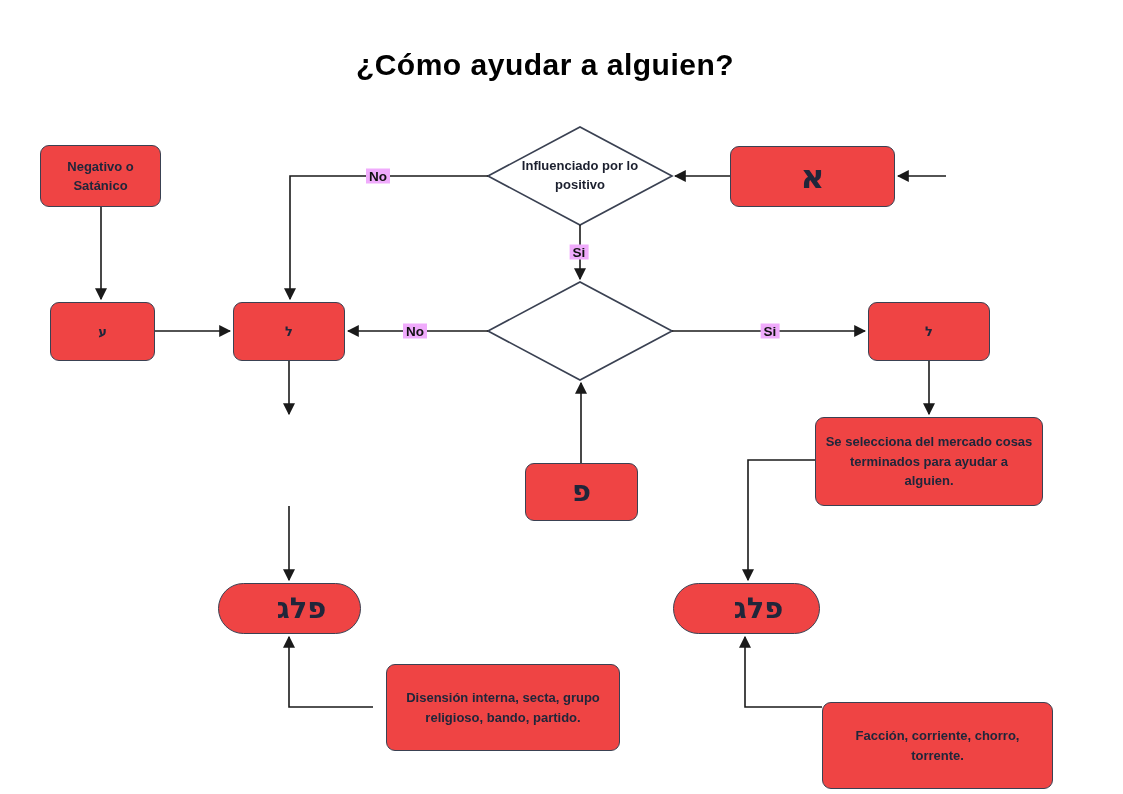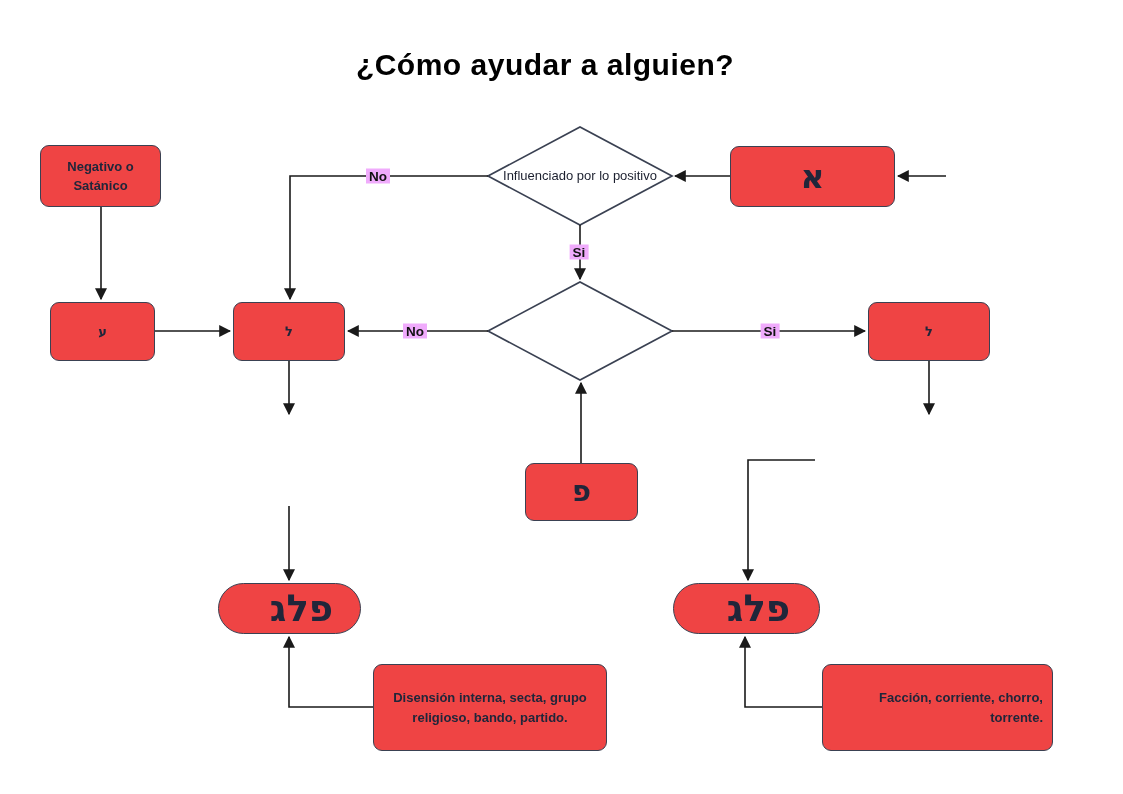--- a/index.html
+++ b/index.html
@@ -19,24 +19,24 @@
     text-align:center; z-index:2;
   }
   .node .lbl {
     font-size:13px; font-weight:bold; line-height:1.5; color:#20263a; padding:3px 9px;
   }
   .glyph {
     font-family:"DejaVu Sans", sans-serif; font-weight:400;
     font-size:32px; color:#2c3347; padding:0 !important; line-height:1;
   }
   .pill { border-radius:27px; }
-  .pill .glyph { font-size:37px;margin-left:24px; }
+  .pill .glyph { font-size:29px;margin-left:24px; }
   .diamond-label {
     position:absolute; z-index:2; transform:translate(-50%,-50%);
-    width:160px; text-align:center; font-size:13px; font-weight:normal;
+    width:160px; text-align:center; font-size:13px; font-weight:bold;
     line-height:1.45; color:#1b1f2e;
   }
   .edge-label {
     position:absolute; z-index:3; transform:translate(-50%,-50%);
     background:#f0abfc; padding:0 3px; font-size:13.5px; font-weight:bold; color:#111;text-align:right;
   }
 </style>
 </head>
 <body>
 
@@ -92,34 +92,37 @@
 
   <div class="node" style="left:868px; top:302px; width:122px; height:59px;">
     <span class="lbl glyph">ל</span>
   </div>
 
   <div class="node" style="left:525px; top:463px; width:113px; height:58px;">
     <span class="lbl glyph" style="font-size:29px;">פ</span>
   </div>
 
 
+  <div class="node" style="left:815px; top:417px; width:228px; height:89px;">
+    <span class="lbl">Se selecciona del mercado cosas terminados para ayudar a alguien.</span>
+  </div>
 
   <div class="node pill" style="left:218px; top:583px; width:143px; height:51px;">
     <span class="lbl glyph">פלג</span>
   </div>
 
   <div class="node pill" style="left:673px; top:583px; width:147px; height:51px;">
     <span class="lbl glyph">פלג</span>
   </div>
 
-  <div class="node" style="left:373px; top:664px; width:234px; height:87px;justify-content:flex-end;">
+  <div class="node" style="left:386px; top:664px; width:234px; height:87px;justify-content:flex-end;">
     <span class="lbl">Disensión interna, secta, grupo religioso, bando, partido.</span>
   </div>
 
-  <div class="node" style="left:822px; top:664px; width:231px; height:87px;text-align:right;">
+  <div class="node" style="left:822px; top:702px; width:231px; height:87px;">
     <span class="lbl">Facción, corriente, chorro, torrente.</span>
   </div>
 
   <div class="diamond-label" style="left:580px; top:176px;">Influenciado por lo positivo</div>
 
   <div class="edge-label" style="left:378px; top:176px;">No</div>
   <div class="edge-label" style="left:579px; top:252px;">Si</div>
   <div class="edge-label" style="left:415px; top:331px;">No</div>
   <div class="edge-label" style="left:770px; top:331px;">Si</div>
 

